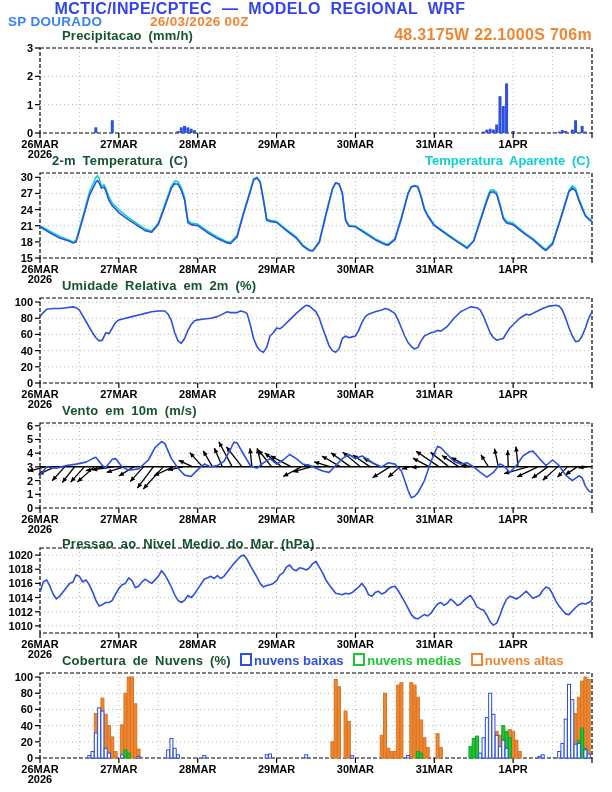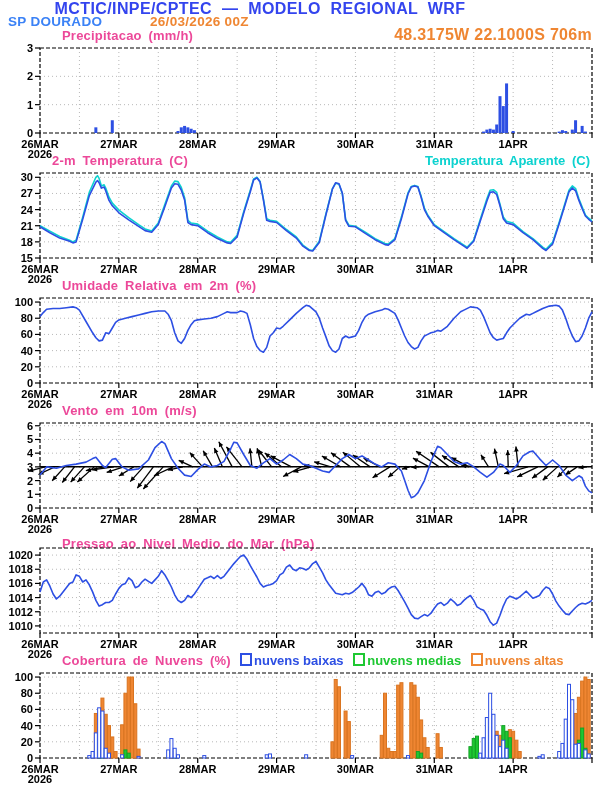--- a/index.html
+++ b/index.html
@@ -2,21 +2,21 @@
 <html><head>
 <meta charset="utf-8">
 <style>
   html,body{margin:0;padding:0;background:#fff;width:612px;height:792px;overflow:hidden;}
   body{font-family:"Liberation Sans",sans-serif;font-weight:bold;position:relative;}
   .abs{position:absolute;white-space:nowrap;}
   #app-title{top:0px;left:0;width:520px;text-align:center;font-size:16px;color:#3344ee;word-spacing:5px;letter-spacing:.4px;}
   #station{top:14px;left:8px;font-size:13.5px;color:#3b82f6;letter-spacing:.3px;}
   #run{top:14px;left:150px;font-size:13.5px;color:#ef8632;letter-spacing:.3px;text-align:center;}
   #coords{top:26px;right:20px;font-size:16px;color:#ef8632;letter-spacing:.3px;}
-  .ptitle{font-size:13px;color:#ec4899;word-spacing:3px;letter-spacing:.2px;}
+  .ptitle{font-size:13px;color:#14532d;word-spacing:3px;letter-spacing:.2px;}
   .t0{top:28px;left:62px;} .t1{top:153px;left:52px;} .t2{top:278px;left:62px;}
   .t3{top:403px;left:62px;} .t4{top:528px;left:62px;margin-top:8px;} .t5{top:653px;left:62px;}
   #temp-right-label{top:153px;right:22px;font-size:13px;color:#0cd2cf;word-spacing:3px;text-align:right;}
   #cloud-legend{top:653px;left:240px;font-size:13px;}
   .lgitem{margin-right:6px;}
   .sw{display:inline-block;width:8px;height:9px;border:2px solid #000;background:#fff;margin-right:2px;vertical-align:-1px;}
   svg{position:absolute;top:0;left:0;}
   svg text{font-family:"Liberation Sans",sans-serif;font-weight:bold;fill:#000;}
   .grid{stroke:#b8b8b8;stroke-width:1;stroke-dasharray:1,3;}
   .frame{fill:none;stroke:#000;stroke-width:1.2;stroke-dasharray:4,2;}

